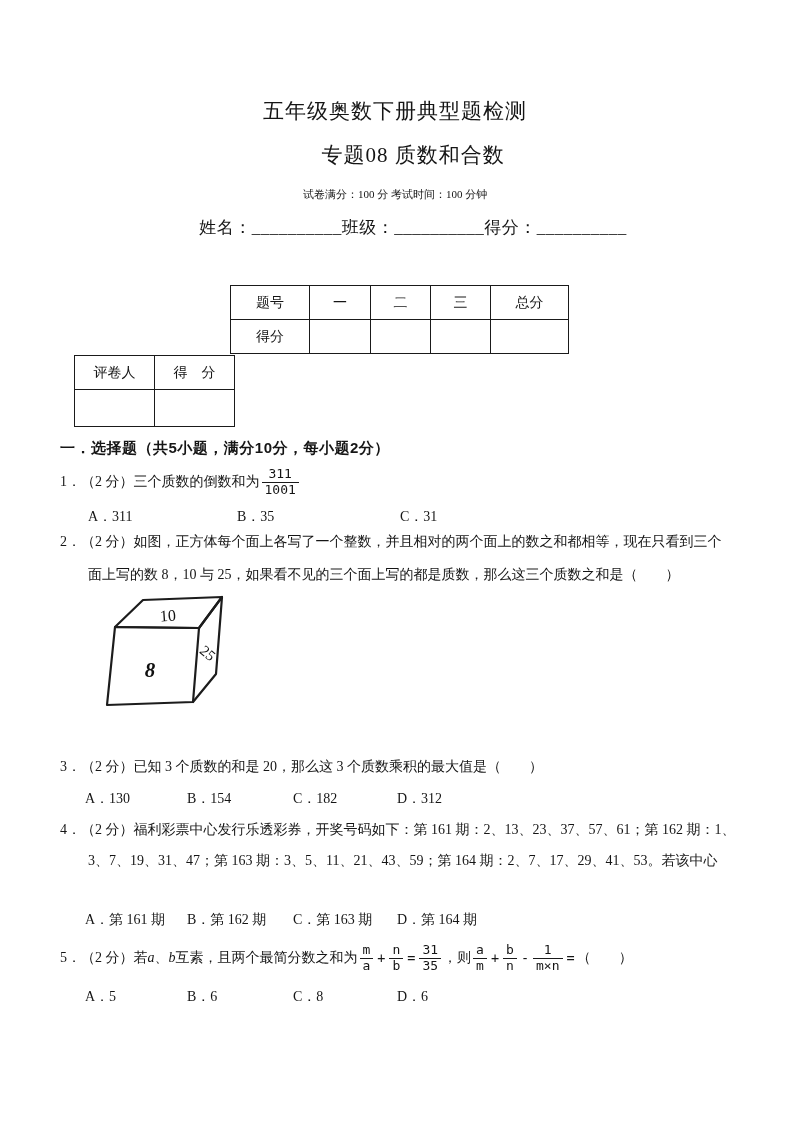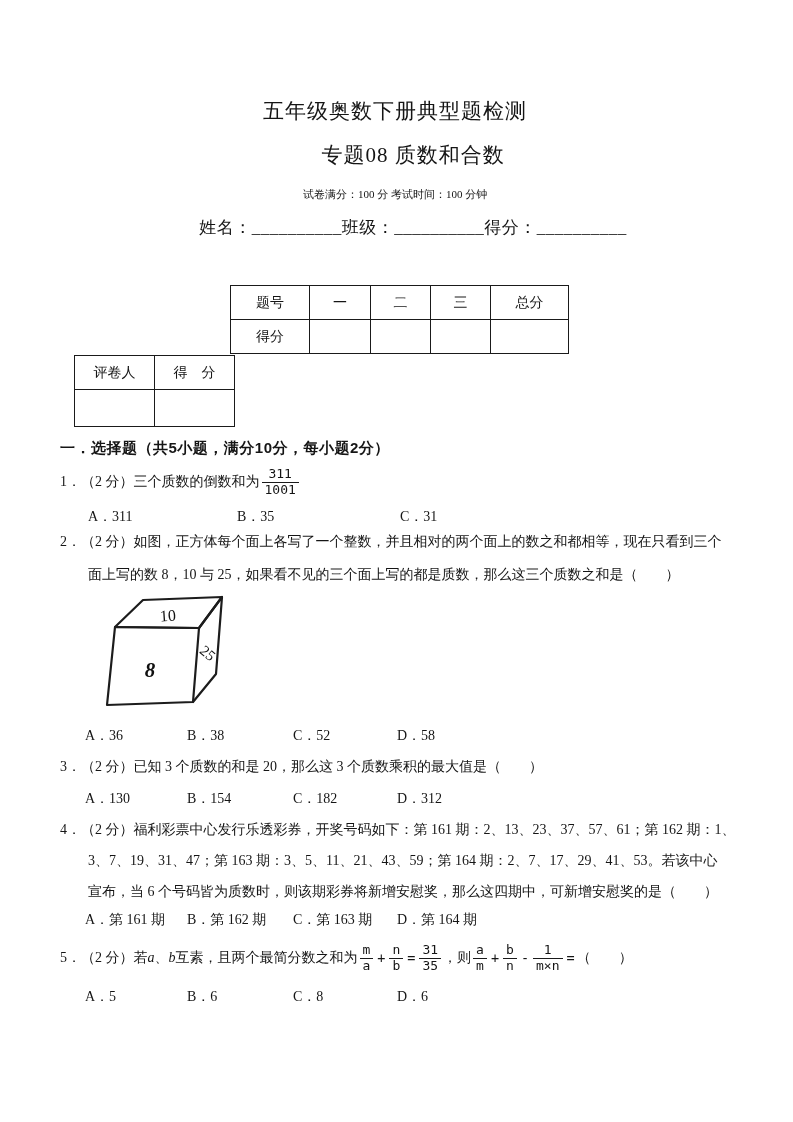--- a/index.html
+++ b/index.html
@@ -121,38 +121,31 @@
     <g fill="none" stroke="#1c1c1c" stroke-width="2.2" stroke-linejoin="round" stroke-linecap="round">
       <path d="M20,33 L48,6 L127,3 L104,34 Z"></path>
       <path d="M20,33 L104,34 L98,108 L12,111 Z"></path>
       <path d="M104,34 L127,3 L121,80 L98,108"></path>
     </g>
     <text x="73" y="27" font-size="16" text-anchor="middle" transform="rotate(-4 73 22)">10</text>
     <text x="55" y="83" font-size="21" font-weight="bold" font-style="italic" text-anchor="middle">8</text>
     <text x="112" y="64" font-size="15" text-anchor="middle" transform="rotate(40 112 60)">25</text>
   </svg>
 
-  <div class="optrow" style="left:60px; top:727px;">
-    <span style="left:25px">A．36</span>
-    <span style="left:127px">B．38</span>
-    <span style="left:233px">C．52</span>
-    <span style="left:337px">D．58</span>
-  </div>
 
   <div class="abs qline" style="left:60px; top:758px;">3．（2 分）已知 3 个质数的和是 20，那么这 3 个质数乘积的最大值是（　　）</div>
   <div class="optrow" style="left:60px; top:790px;">
     <span style="left:25px">A．130</span>
     <span style="left:127px">B．154</span>
     <span style="left:233px">C．182</span>
     <span style="left:337px">D．312</span>
   </div>
 
   <div class="abs qline" style="left:60px; top:821px;">4．（2 分）福利彩票中心发行乐透彩券，开奖号码如下：第 161 期：2、13、23、37、57、61；第 162 期：1、</div>
   <div class="abs qline" style="left:88px; top:852px;">3、7、19、31、47；第 163 期：3、5、11、21、43、59；第 164 期：2、7、17、29、41、53。若该中心</div>
-  <div class="abs qline" style="left:88px; top:883px;">宣布，当 6 个号码皆为质数时，则该期彩券将新增安慰奖，那么这四期中，可新增安慰奖的是（　　）</div>
   <div class="optrow" style="left:60px; top:911px;">
     <span style="left:25px">A．第 161 期</span>
     <span style="left:127px">B．第 162 期</span>
     <span style="left:233px">C．第 163 期</span>
     <span style="left:337px">D．第 164 期</span>
   </div>
 
   <div class="abs qrow" style="left:60px; top:936px; height:44px;">
     <span>5．（2 分）若</span>
     <span class="it">a</span>

